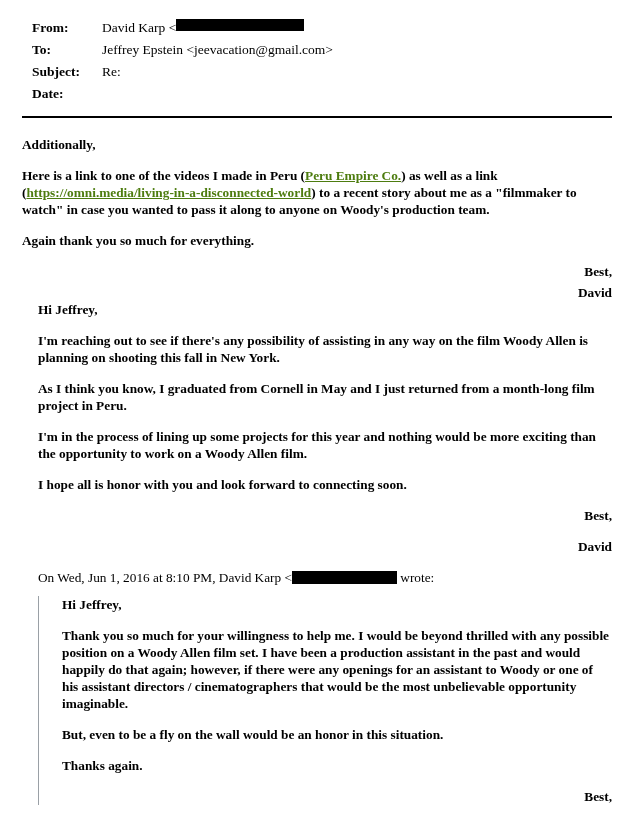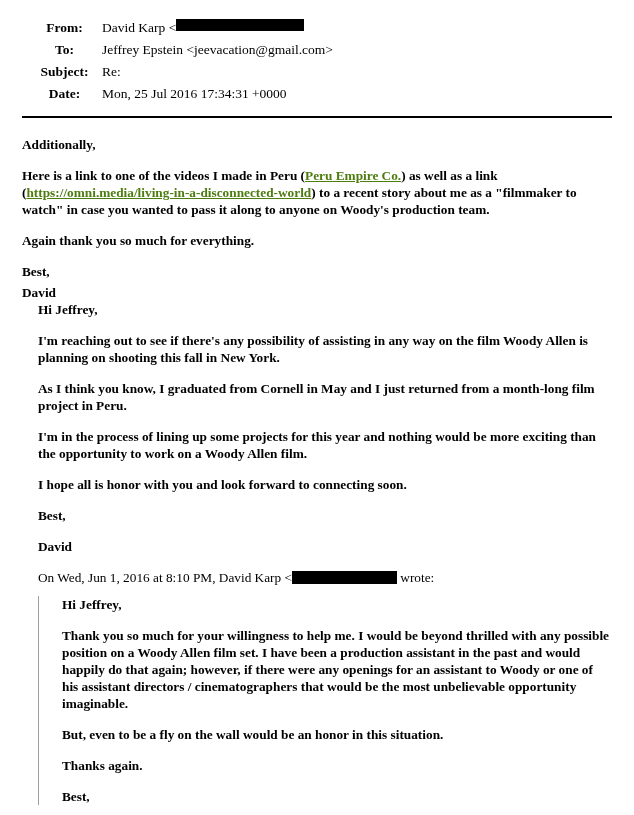--- a/index.html
+++ b/index.html
@@ -29,21 +29,21 @@
     line-height: 19px;
   }
   .hdr-row {
     display: flex;
     align-items: baseline;
     white-space: nowrap;
     margin-bottom: 3px;
   }
   .hdr-label {
     font-weight: bold;
-    text-align: center;
+    text-align: left;
     width: 70px;
     flex: 0 0 70px;
     padding-right: 5px;
     box-sizing: border-box;
   }
   .hdr-value {
     font-size: 13.5px;
   }
   .redact {
     display: inline-block;
@@ -69,21 +69,21 @@
     line-height: 17px;
   }
   .p {
     margin: 0 0 14px 0;
     font-weight: bold;
   }
   a.link {
     color: #4d7c0f;
     text-decoration: underline;
   }
-  .sig-line { margin: 0; }
+  .sig-line { margin: 0; text-align: right; }
 
   .quote-head {
     margin: 4px 0 10px 0;
     white-space: nowrap;
   }
 
   
   .q1 {
     margin-left: 16px;
   }
@@ -126,21 +126,20 @@
       <span class="hdr-value">Jeffrey Epstein &lt;jeevacation@gmail.com&gt;</span>
     </div>
 
     <div class="hdr-row">
       <span class="hdr-label">Subject:</span>
       <span class="hdr-value">Re:</span>
     </div>
 
     <div class="hdr-row">
       <span class="hdr-label">Date:</span>
-      <span class="hdr-value">Mon, 25 Jul 2016 17:34:31 +0000</span>
     </div>
   </div>
 
   <hr class="rule">
 
   <div class="body">
 
     <p class="p">Additionally,</p>
 
     <p class="p"><span>Here is a link to one of the videos I made in Peru (</span><a class="link" href="#">Peru Empire Co.</a><span>) as well as a link (</span><a class="link" href="#">https://omni.media/living-in-a-disconnected-world</a><span>) to a recent story about me as a "filmmaker to watch" in case you wanted to pass it along to anyone on Woody's production team.</span></p>

